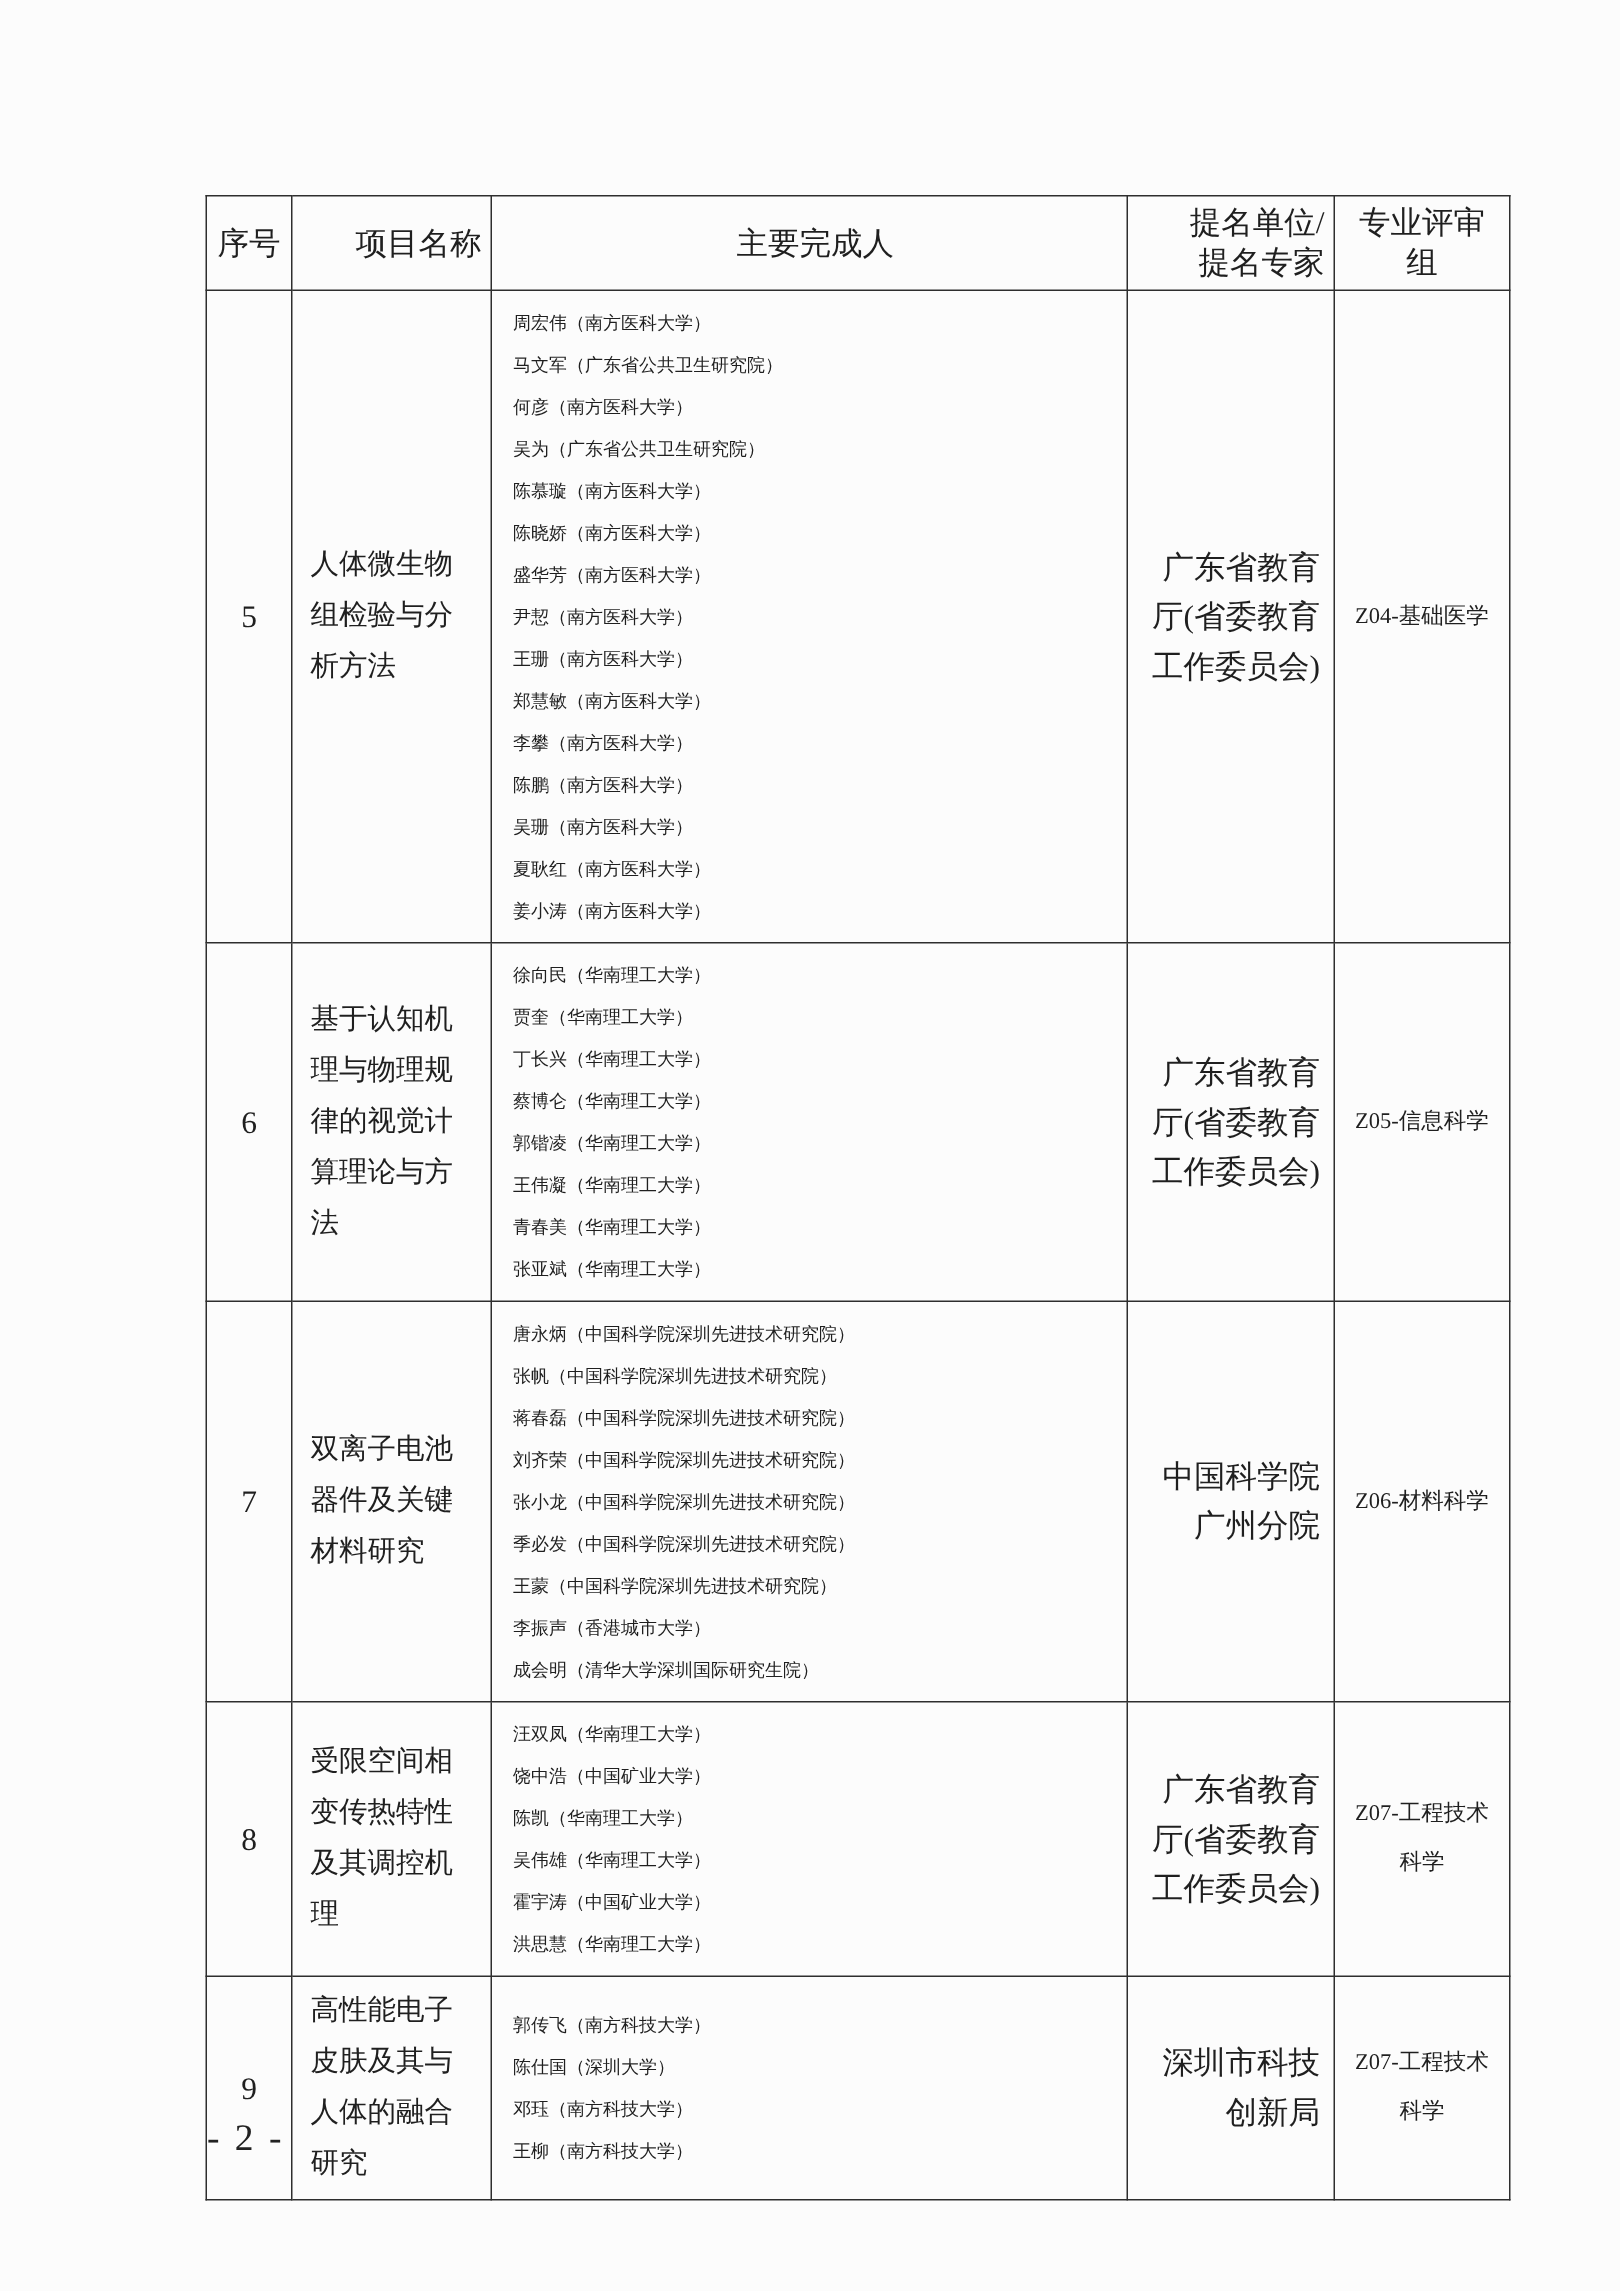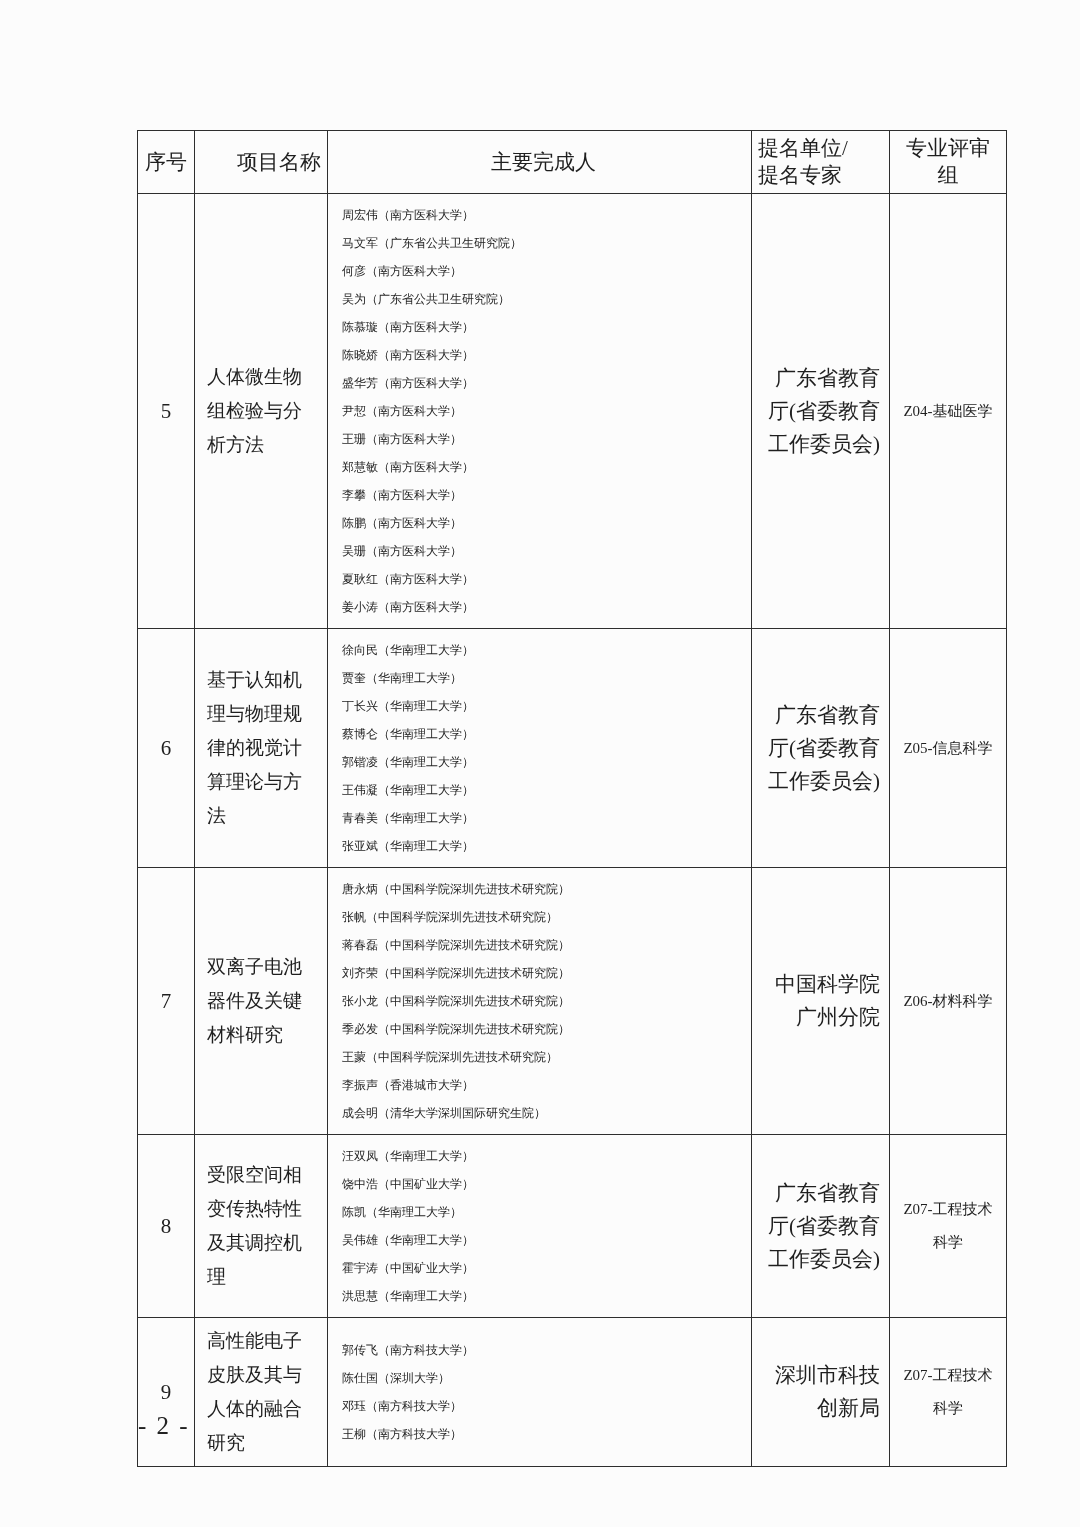--- a/index.html
+++ b/index.html
@@ -35,21 +35,21 @@
   thead th {
     height: 62px;
     font-size: 21px;
     font-weight: bold;
     line-height: 27px;
     padding: 4px 6px;
   }
   th.h-no      { text-align: center; }
   th.h-name    { text-align: right; padding-left: 3px; }
   th.h-comp    { text-align: center; padding-left: 14px; }
-  th.h-nom     { text-align: left; }
+  th.h-nom     { text-align: right; }
   th.h-rev     { text-align: center; }
 
   td.cell-no {
     text-align: center;
     font-size: 21px;
   }
   td.cell-name {
     text-align: left;
     font-size: 19px;
     line-height: 34px;

